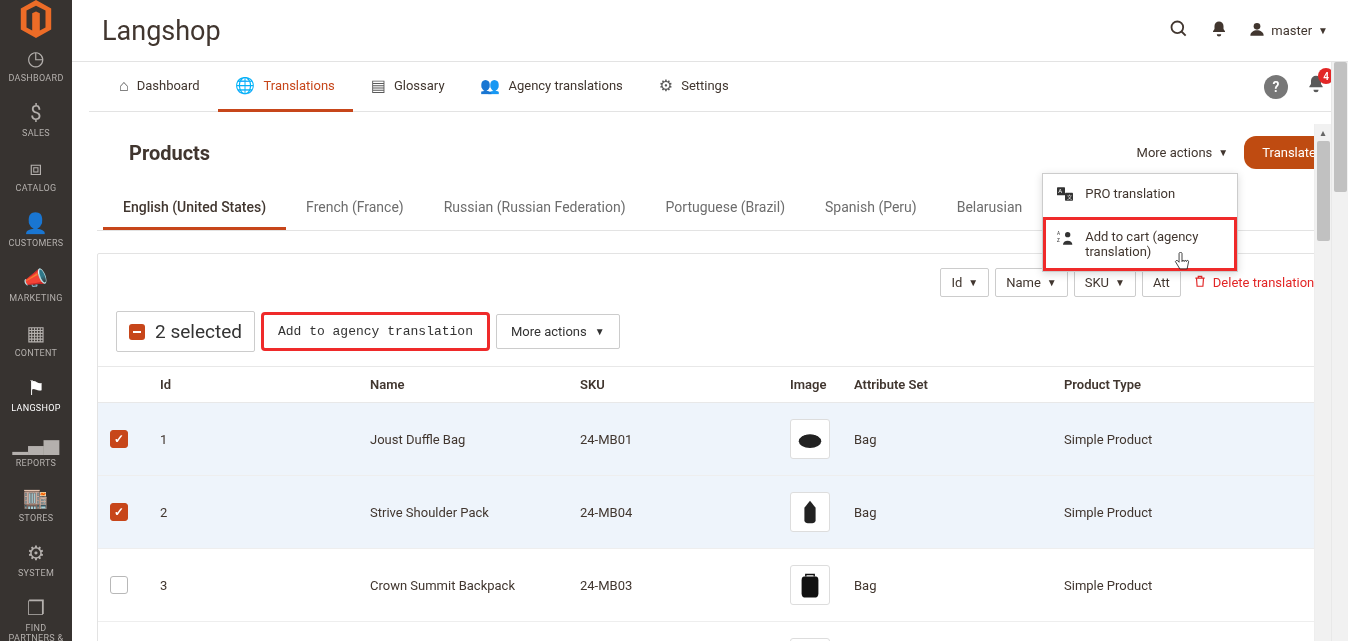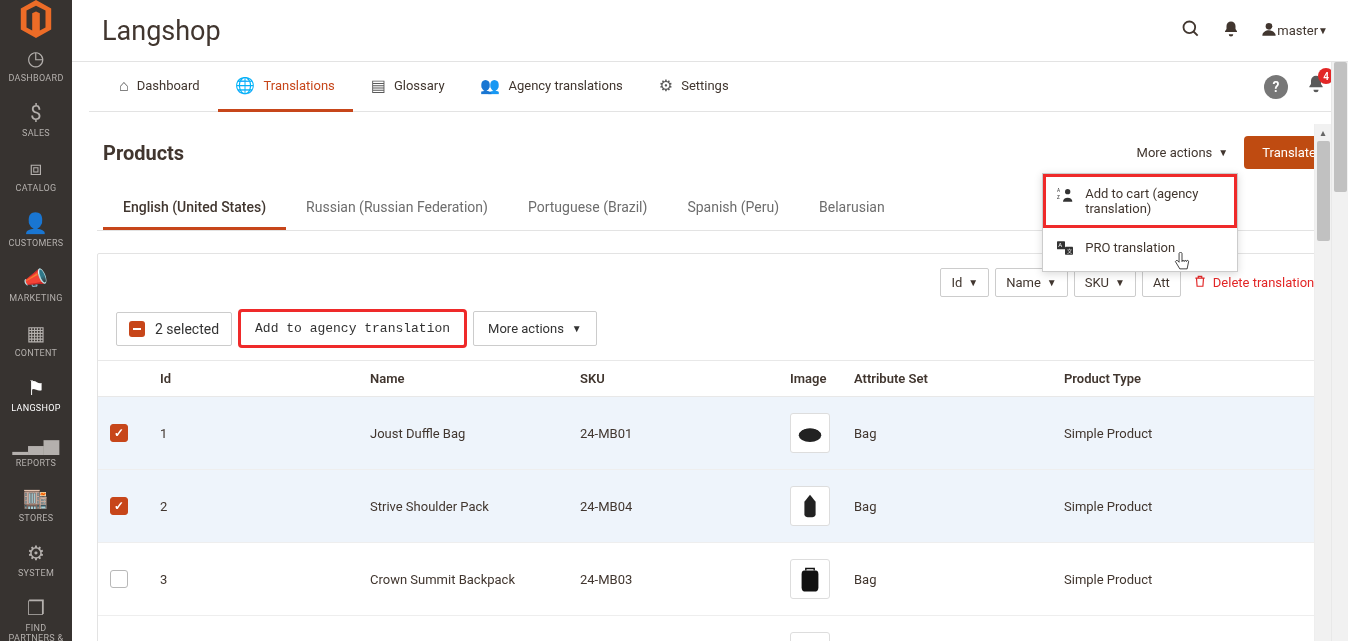--- a/index.html
+++ b/index.html
@@ -10,53 +10,53 @@
 .logo-top svg { width: 36px; height: 38px; }
 .sidebar-item { width: 72px; padding: 10px 4px; display: flex; flex-direction: column; align-items: center; gap: 5px; cursor: pointer; color: #b4b0ad; text-align: center; font-size: 9px; letter-spacing: 0.3px;}
 .sidebar-item .icn { font-size: 20px; line-height: 20px; }
 .sidebar-item.active { color: #fff; }
 
 .main { margin-left: 72px; height: 641px; position: relative; background:#fff;}
 .topbar { height: 62px; display:flex; align-items:center; padding: 0 20px 0 30px; border-bottom:1px solid #e3e3e3; }
 .app-title { font-size: 27px; font-weight: 400; color: #41362f; flex:0 0 auto; }
 .topbar-spacer { flex:1; }
 .topbar-icon { width: 40px; text-align:center; font-size:18px; color:#41362f; cursor:pointer; }
-.user-box { display:flex; align-items:center; font-size:13px; color:#41362f; cursor:pointer; padding-left:10px;}
+.user-box { display:flex; align-items:center; gap:6px; font-size:13px; color:#41362f; cursor:pointer; padding-left:10px;}
 .user-box .avicn { font-size:16px; }
 .subheader { height: 50px; display:flex; align-items:center; border-bottom:1px solid #e3e3e3; padding: 0 12px; position:relative; background:#fff; margin-top:0;}
 .content-outer { margin-left:17px; margin-right:0; }
 .subheader .nav-item { display:flex; align-items:center; gap:8px; padding: 0 18px; height:50px; font-size:13px; color:#41362f; cursor:pointer; border-bottom:3px solid transparent; }
 .subheader .nav-item.active { color:#c7461a; border-bottom-color:#c7461a; }
 .subheader .nav-item .nicn { font-size:16px; color:#5a5a5a; }
 .subheader .nav-item.active .nicn { color:#c7461a; }
 .subheader-spacer { flex:1; }
 .help-icon { width:24px;height:24px;border-radius:50%;background:#777;color:#fff;display:flex;align-items:center;justify-content:center;font-size:14px;font-weight:600;cursor:pointer;margin-right:18px;}
 .alert-wrap { position:relative; cursor:pointer; font-size:19px; color:#5a5a5a; margin-right:10px;}
 .alert-badge{position:absolute;top:-6px;right:-8px;background:#e22626;color:#fff;border-radius:50%;font-size:10px;width:16px;height:16px;display:flex;align-items:center;justify-content:center;font-weight:600;}
 
 .page-block { padding: 24px 8px 0 8px; }
 .page-head-row { display:flex; align-items:center; padding: 0 6px 18px 6px;}
-.page-title { font-size:20px; font-weight:700; color:#41362f; flex:0 0 auto;}
+.page-title { font-size:20px; font-weight:700; color:#41362f; flex:0 0 auto;margin-left:26px;}
 .page-head-row .sp { flex:1;}
 .more-actions-top { font-size:13px;color:#41362f; padding:8px 10px; display:flex;align-items:center;gap:6px;cursor:pointer;position:relative;}
-.translate-btn { background:#bf4b11;color:#fff;padding:9px 18px;font-size:13px;border-radius:4px;cursor:pointer;margin-left:6px;}
+.translate-btn { background:#bf4b11;color:#fff;padding:9px 18px;font-size:13px;border-radius:12px;cursor:pointer;margin-left:6px;}
 
 .lang-tabs { display:flex; border-bottom:1px solid #e3e3e3; padding:0 6px; font-size:14px; color:#6d6d6d; gap:0;}
 .lang-tab { padding: 12px 20px;cursor:pointer; border-bottom:3px solid transparent;}
 .lang-tab.active { color:#41362f; font-weight:500; border-bottom-color:#c7461a; }
 
 .panel { margin:22px 0 0 0; border:1px solid #e3e3e3; border-radius:2px; position:relative;}
 .panel-top { display:flex; align-items:center; padding:14px 18px; }
 .panel-top .sp{flex:1;}
 .filter { border:1px solid #ccc; padding:6px 10px;font-size:13px;color:#41362f;display:flex;align-items:center;gap:6px;cursor:pointer;border-radius:2px;margin-left:6px;}
 .filter .caret{font-size:10px;}
 .delete-trans{color:#e22626;font-size:13px;display:flex;align-items:center;gap:6px;cursor:pointer;margin-left:12px;}
 
 .action-row{display:flex;align-items:center;padding:0 18px 14px 18px;gap:8px;}
-.sel-count{border:1px solid #ccc;background:#fff;padding:8px 12px;font-size:14px;display:flex;align-items:center;gap:10px;border-radius:2px;}
+.sel-count{border:1px solid #ccc;background:#fff;padding:8px 12px;font-size:19px;display:flex;align-items:center;gap:10px;border-radius:2px;}
 .sel-count .minus{width:16px;height:16px;background:#c7461a;border-radius:3px;display:flex;align-items:center;justify-content:center;}
 .sel-count .minus:before{content:"";width:8px;height:2px;background:#fff;}
 .btn-ghost{border:1px solid #ccc;background:#fff;padding:9px 14px;font-size:13px;cursor:pointer;border-radius:2px;}
 .btn-ghost.dd{display:flex;align-items:center;gap:8px;}
 .hl-red { outline:3px solid #ef2a2a; outline-offset:-1px; z-index:5; position:relative;font-family:Liberation Mono, monospace;}
 
 .table { width:100%; border-collapse:collapse; font-size:13px; color:#41362f;}
 .table thead th { text-align:left; font-weight:600; padding: 10px 12px; border-top:1px solid #e8e8e8; border-bottom:1px solid #e8e8e8; background:#fff;}
 .table tbody tr { border-bottom:1px solid #eee;}
 .table tbody td { padding: 16px 12px; vertical-align:middle;}
@@ -198,52 +198,53 @@
   </div>
 
   <div class="page-block">
     <div class="page-head-row">
       <div class="page-title">Products</div>
       <div class="sp"></div>
       <div class="more-actions-top">
         <span>More actions</span>
         <span style="font-size:10px;">▼</span>
         <div class="dropdown-panel">
+          <div class="dropdown-item">
+            <span class="dicn">
+              <svg width="16" height="14" viewBox="0 0 24 20" fill="#333">
+                    <rect x="0" y="0" width="12" height="12" rx="1"></rect>
+                    <text x="2" y="9" font-size="9" fill="#fff">A</text>
+                    <rect x="12" y="8" width="12" height="12" rx="1"></rect>
+                    <text x="15" y="17" font-size="8" fill="#fff">文</text>
+                  </svg>
+            </span>
+            <span>PRO translation</span>
+          </div>
           <div class="dropdown-item dd-hl">
             <span class="dicn">
               <svg width="16" height="16" viewBox="0 0 24 24" fill="#333">
                     <text x="0" y="7" font-size="7">A</text>
                     <text x="0" y="18" font-size="7">Z</text>
                     <circle cx="16" cy="7" r="4"></circle>
                     <path d="M9 22c0-4 3-6 7-6s7 2 7 6z"></path>
                   </svg>
             </span>
             <span>Add to cart (agency translation)</span>
           </div>
-          <div class="dropdown-item">
-            <span class="dicn">
-              <svg width="16" height="14" viewBox="0 0 24 20" fill="#333">
-                    <rect x="0" y="0" width="12" height="12" rx="1"></rect>
-                    <text x="2" y="9" font-size="9" fill="#fff">A</text>
-                    <rect x="12" y="8" width="12" height="12" rx="1"></rect>
-                    <text x="15" y="17" font-size="8" fill="#fff">文</text>
-                  </svg>
-            </span>
-            <span>PRO translation</span>
-          </div>
           <svg class="cursor-hand" style="left:130px; top:78px;" viewBox="0 0 24 30">
                 <path fill="#fff" stroke="#000" stroke-width="1" d="M8 2v12l-3-3-2 2 6 10h10l2-10c0-2-3-2-3 0 0-2-3-2-3 0 0-2-3-2-3 0V2c0-2-4-2-4 0z"></path>
               </svg>
         </div>
       </div>
       <div class="translate-btn">Translate</div>
     </div>
 
     <div class="lang-tabs" id="lang-tab-slot">
           <div class="lang-tab active">English (United States)</div>
+          <div class="lang-tab">French (France)</div>
           <div class="lang-tab">Russian (Russian Federation)</div>
           <div class="lang-tab">Portuguese (Brazil)</div>
           <div class="lang-tab">Spanish (Peru)</div>
           <div class="lang-tab">Belarusian</div>
         </div>
 
     <div class="panel">
       <div class="panel-top">
         <div class="sp"></div>
         <div class="filter">

